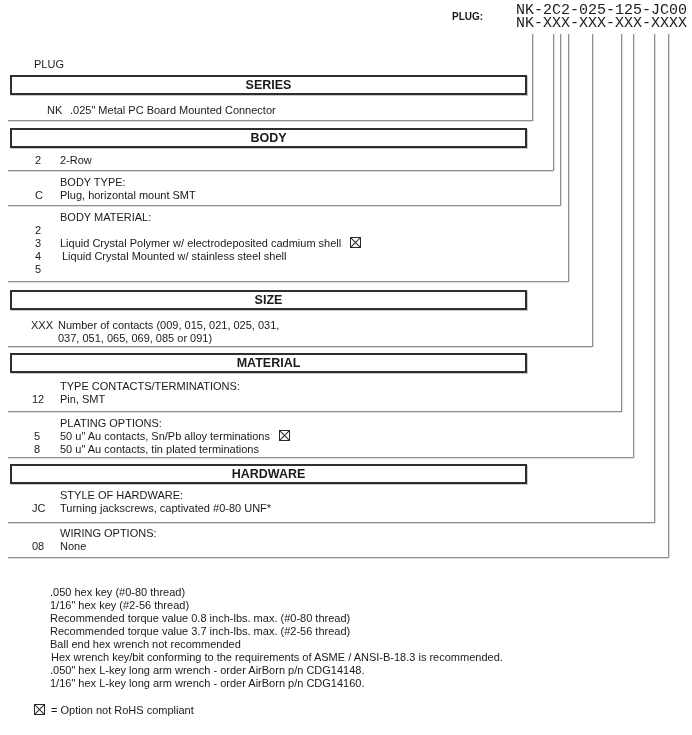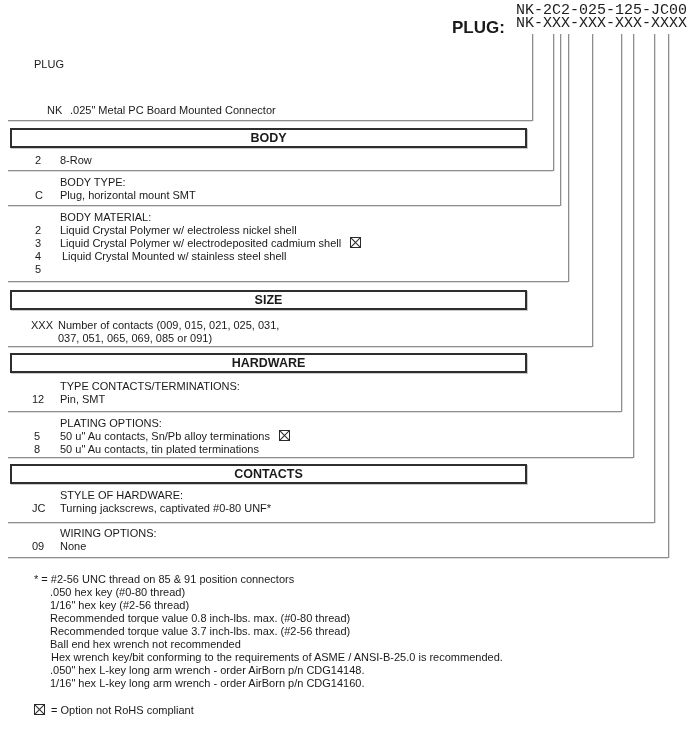--- a/index.html
+++ b/index.html
@@ -7,21 +7,21 @@
     position:relative; width:692px; height:735px; background:#ffffff;
     font-family:"Liberation Sans", sans-serif; font-size:11px; color:#1a1a1a;
     overflow:hidden;
   }
   .txt { position:absolute; white-space:nowrap; line-height:12px;padding-left:20px; }
   .pn  {
     position:absolute; left:516px; white-space:nowrap;
     font-family:"Liberation Mono", monospace; font-size:15px; line-height:13px;
     letter-spacing:0; color:#1c1c1c;
   }
-  .pn-label { position:absolute; left:452px; top:21px; font-weight:bold; font-size:17px; line-height:13px; }
+  .pn-label { position:absolute; left:452px; top:10px; font-weight:bold; font-size:10px; line-height:13px; }
   .hbox {
     position:absolute; left:10px; width:513px; height:16px;
     border:2px solid #2e2e2e; box-shadow:1px 1px 0 #c9c9c9;
     text-align:center; font-weight:bold; font-size:12.5px; line-height:16px;
     background:#ffffff;
   }
   .dv { position:absolute; left:8px; height:1px; background:#8e8e8e; box-shadow:0 1px 0 #dcdcdc; }
   .vl { position:absolute; top:34px; width:1px; background:#8e8e8e; box-shadow:1px 0 0 #dcdcdc; }
   .rohs {
     position:relative; display:inline-block; width:9px; height:9px;
@@ -57,84 +57,85 @@
   <div class="dv" style="top:205px; width:552px"></div>
   <div class="dv" style="top:281px; width:560px"></div>
   <div class="dv" style="top:346px; width:584px"></div>
   <div class="dv" style="top:411px; width:613px"></div>
   <div class="dv" style="top:457px; width:625px"></div>
   <div class="dv" style="top:522px; width:646px"></div>
   <div class="dv" style="top:557px; width:660px"></div>
 
   <div class="txt" style="left:14px; top:58px">PLUG</div>
 
+  <div class="hbox" style="top:75px">
+    <span>SERIES</span>
+  </div>
   <div class="txt" style="left:27px; top:104px">NK</div>
   <div class="txt" style="left:50px; top:104px">.025" Metal PC Board Mounted Connector</div>
 
   <div class="hbox" style="top:128px">
     <span>BODY</span>
   </div>
   <div class="txt" style="left:15px; top:154px">2</div>
-  <div class="txt" style="left:40px; top:154px">8-Row</div>
+  <div class="txt" style="left:40px; top:154px">2-Row</div>
 
   <div class="txt" style="left:40px; top:176px">BODY TYPE:</div>
   <div class="txt" style="left:15px; top:189px">C</div>
   <div class="txt" style="left:40px; top:189px">Plug, horizontal mount SMT</div>
 
   <div class="txt" style="left:40px; top:211px">BODY MATERIAL:</div>
   <div class="txt" style="left:15px; top:224px">2</div>
-  <div class="txt" style="left:40px; top:224px">Liquid Crystal Polymer w/ electroless nickel shell</div>
   <div class="txt" style="left:15px; top:237px">3</div>
   <div class="txt" style="left:40px; top:237px">
     <span>Liquid Crystal Polymer w/ electrodeposited  cadmium shell</span><span class="rohs"></span>
   </div>
   <div class="txt" style="left:15px; top:250px">4</div>
   <div class="txt" style="left:42px; top:250px">Liquid Crystal Mounted w/ stainless steel shell</div>
   <div class="txt" style="left:15px; top:263px">5</div>
 
   <div class="hbox" style="top:290px">
     <span>SIZE</span>
   </div>
   <div class="txt" style="left:11px; top:319px">XXX</div>
   <div class="txt" style="left:38px; top:319px">Number of contacts (009, 015, 021, 025, 031,</div>
   <div class="txt" style="left:38px; top:332px">037, 051, 065, 069, 085 or 091)</div>
 
   <div class="hbox" style="top:353px">
-    <span>HARDWARE</span>
+    <span>MATERIAL</span>
   </div>
   <div class="txt" style="left:40px; top:380px">TYPE CONTACTS/TERMINATIONS:</div>
   <div class="txt" style="left:12px; top:393px">12</div>
   <div class="txt" style="left:40px; top:393px">Pin, SMT</div>
 
   <div class="txt" style="left:40px; top:417px">PLATING OPTIONS:</div>
   <div class="txt" style="left:14px; top:430px">5</div>
   <div class="txt" style="left:40px; top:430px">
     <span>50 u" Au contacts, Sn/Pb alloy terminations</span><span class="rohs"></span>
   </div>
   <div class="txt" style="left:14px; top:443px">8</div>
   <div class="txt" style="left:40px; top:443px">50 u" Au contacts, tin plated terminations</div>
 
   <div class="hbox" style="top:464px">
-    <span>CONTACTS</span>
+    <span>HARDWARE</span>
   </div>
   <div class="txt" style="left:40px; top:489px">STYLE OF HARDWARE:</div>
   <div class="txt" style="left:12px; top:502px">JC</div>
   <div class="txt" style="left:40px; top:502px">Turning jackscrews, captivated #0-80 UNF*</div>
 
   <div class="txt" style="left:40px; top:527px">WIRING OPTIONS:</div>
-  <div class="txt" style="left:12px; top:540px">09</div>
+  <div class="txt" style="left:12px; top:540px">08</div>
   <div class="txt" style="left:40px; top:540px">None</div>
 
-  <div class="txt" style="left:14px; top:573px">* = #2-56 UNC thread on 85 &amp; 91 position connectors</div>
   <div class="txt" style="left:30px; top:586px">.050 hex key (#0-80 thread)</div>
   <div class="txt" style="left:30px; top:599px">1/16" hex key (#2-56 thread)</div>
   <div class="txt" style="left:30px; top:612px">Recommended torque value 0.8 inch-lbs. max. (#0-80 thread)</div>
   <div class="txt" style="left:30px; top:625px">Recommended torque value 3.7 inch-lbs. max. (#2-56 thread)</div>
   <div class="txt" style="left:30px; top:638px">Ball end hex wrench not recommended</div>
-  <div class="txt" style="left:31px; top:651px">Hex wrench key/bit conforming to the requirements of ASME / ANSI-B-25.0 is recommended.</div>
+  <div class="txt" style="left:31px; top:651px">Hex wrench key/bit conforming to the requirements of ASME / ANSI-B-18.3 is recommended.</div>
   <div class="txt" style="left:30px; top:664px">.050" hex L-key long arm wrench - order AirBorn p/n CDG14148.</div>
   <div class="txt" style="left:30px; top:677px">1/16" hex L-key long arm wrench - order AirBorn p/n CDG14160.</div>
 
   <div class="txt" style="left:14px; top:704px">
     <span class="rohs" style="margin-left:0; margin-right:6px"></span><span>= Option not RoHS compliant</span>
   </div>
 
 </div>
 
 </body></html>

